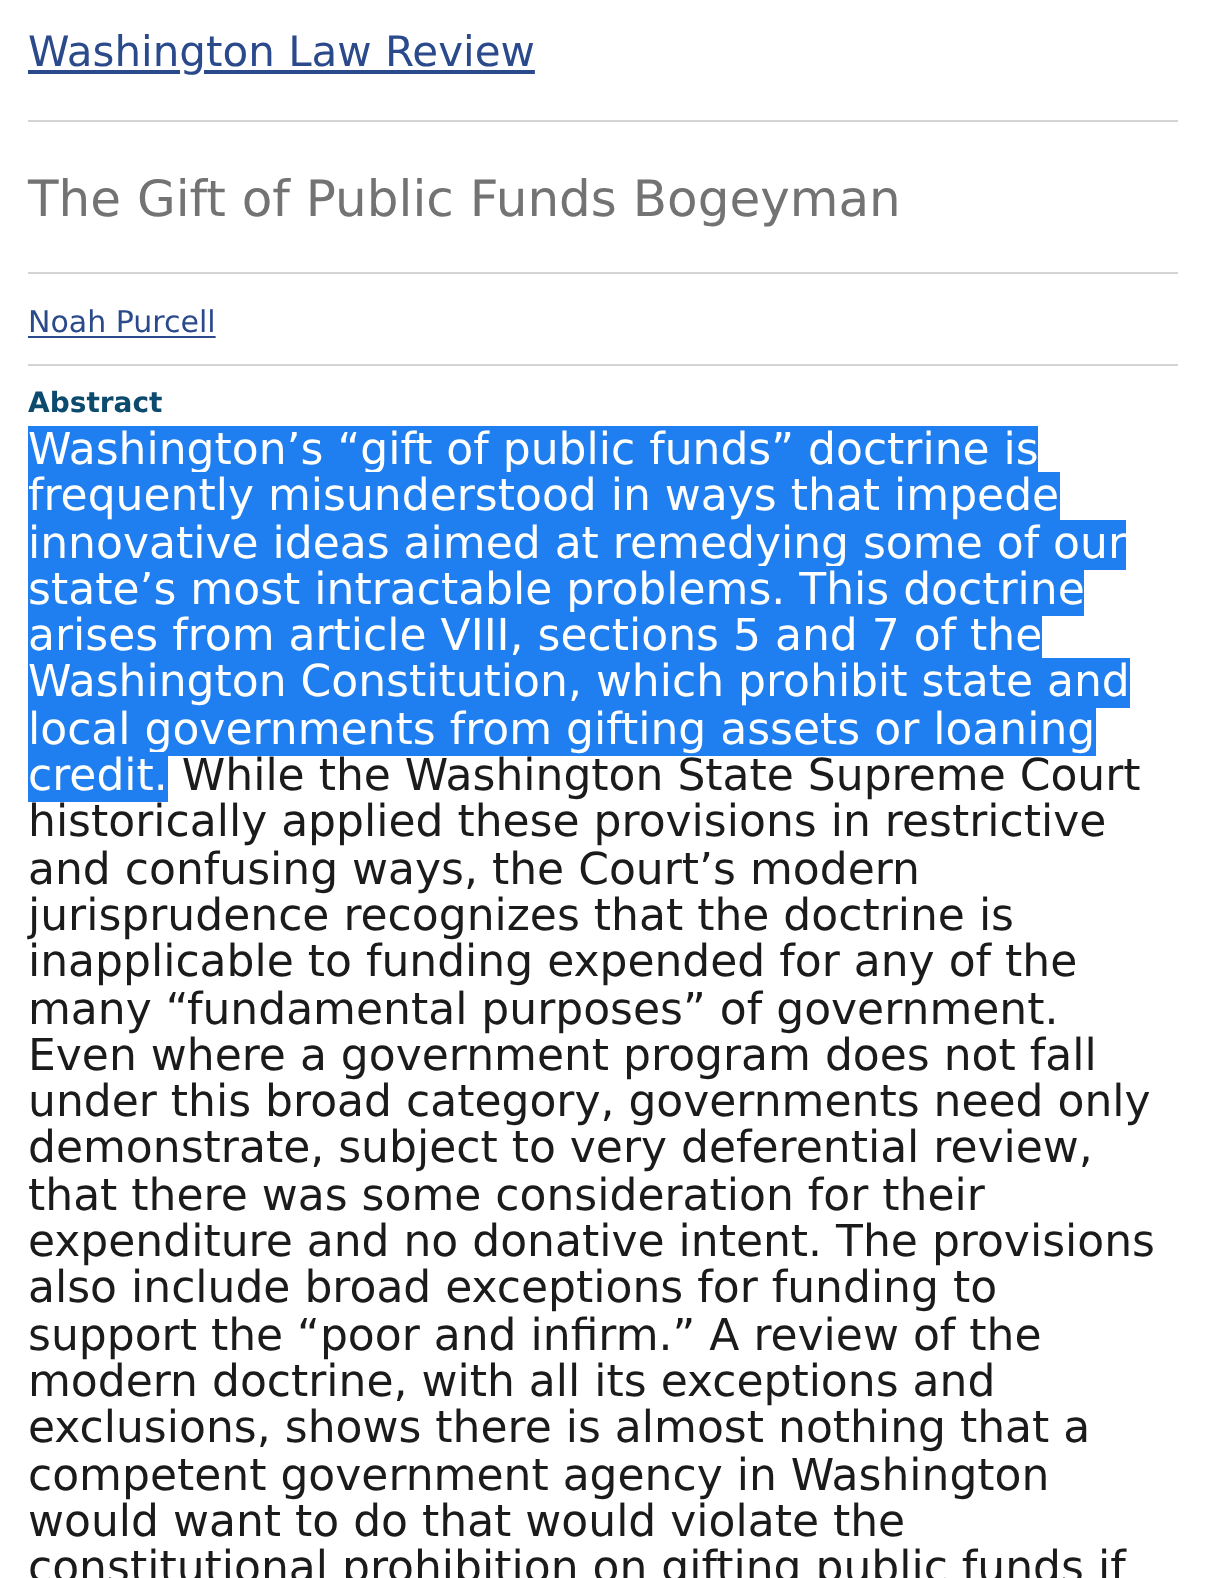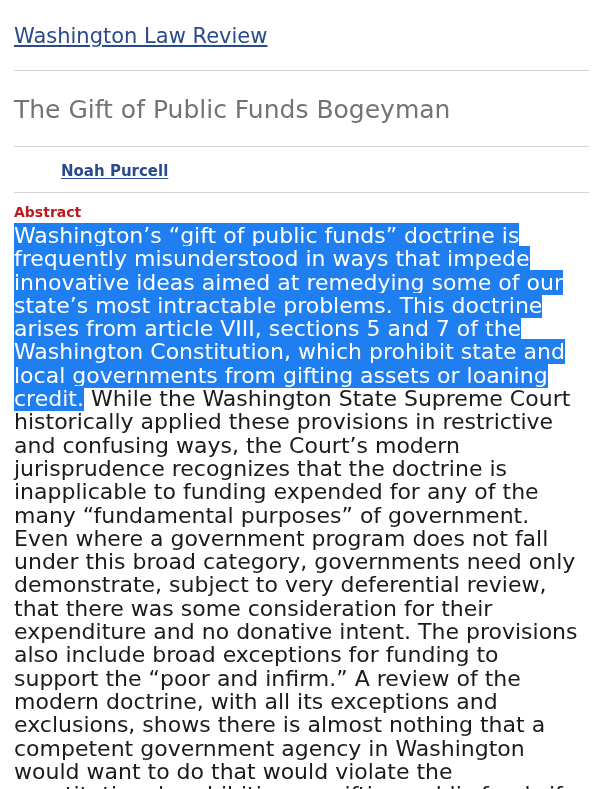--- a/index.html
+++ b/index.html
@@ -20,21 +20,21 @@
     width: 603px;
   }
   .journal-link {
     display: inline-block;
     font-size: 21px;
     line-height: 28px;
     color: #2b4a8b;
     text-decoration: underline;
     text-underline-offset: 2px;
     font-weight: 400;
-    margin-top: 12px;
+    margin-top: 2px;
   }
   .rule {
     border: 0;
     border-top: 1px solid #d4d4d4;
     margin: 20px 0 0 0;
   }
   .rule.thin {
     margin: 0;
   }
   .article-title {
@@ -45,31 +45,30 @@
     margin: 22px 0 20px 0;
   }
   .authors {
     margin: 14px 0 0 0;
   }
   .author-link {
     display: block;
     font-size: 15px;
     line-height: 21px;
     color: #2b4a8b;
-    font-weight: bold;
+    font-weight: normal;
     text-decoration: underline;
     text-underline-offset: 2px;
     margin-bottom: 10px;
-    margin-left: 47px;
   }
   .abstract-heading {
     font-size: 14px;
     line-height: 19px;
     font-weight: bold;
-    color: #b91c1c;
+    color: #0c4a6e;
     margin: 10px 0 2px 0;
   }
   .abstract-body {
     font-size: 22px;
     line-height: 23.3px;
     color: #1b1b1b;
     text-align: left;
     margin: 0;
     padding-bottom: 10px;
   }

